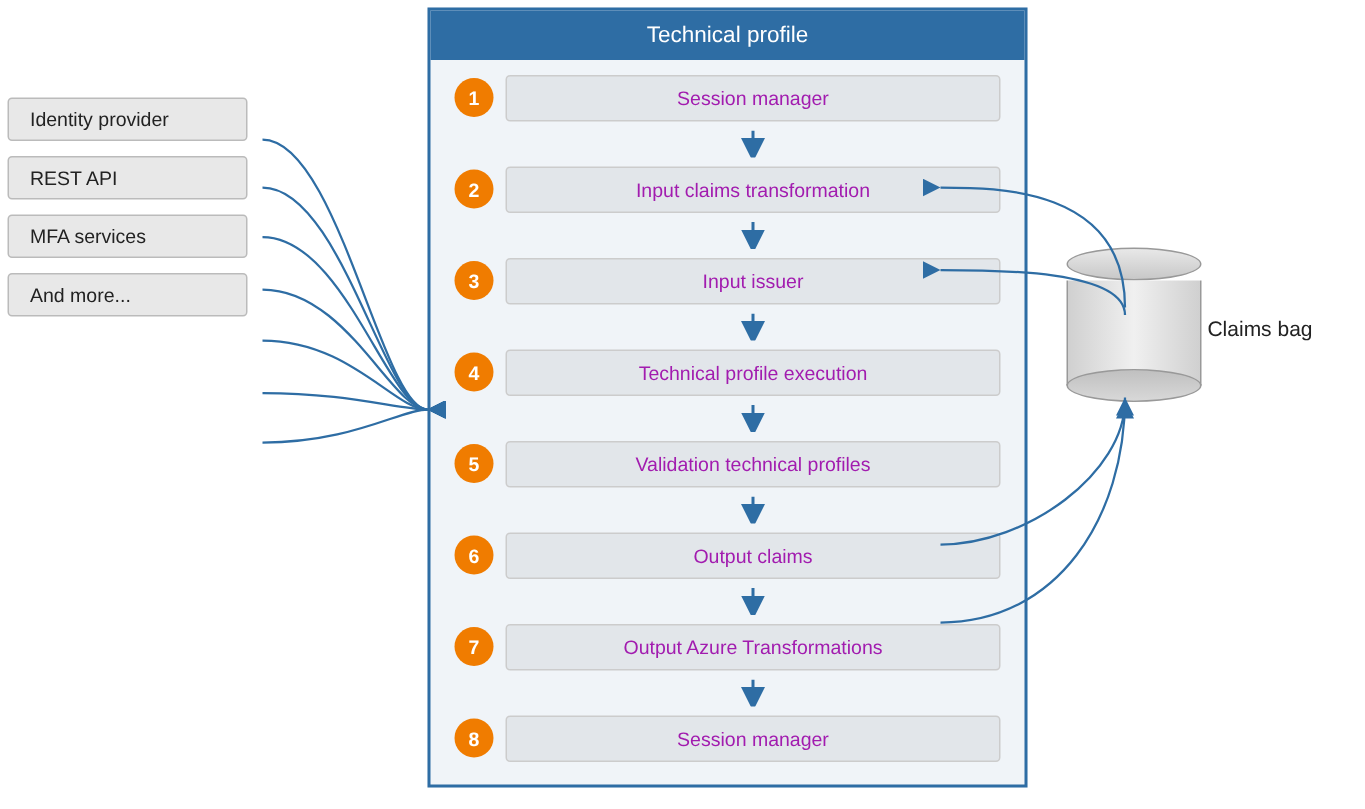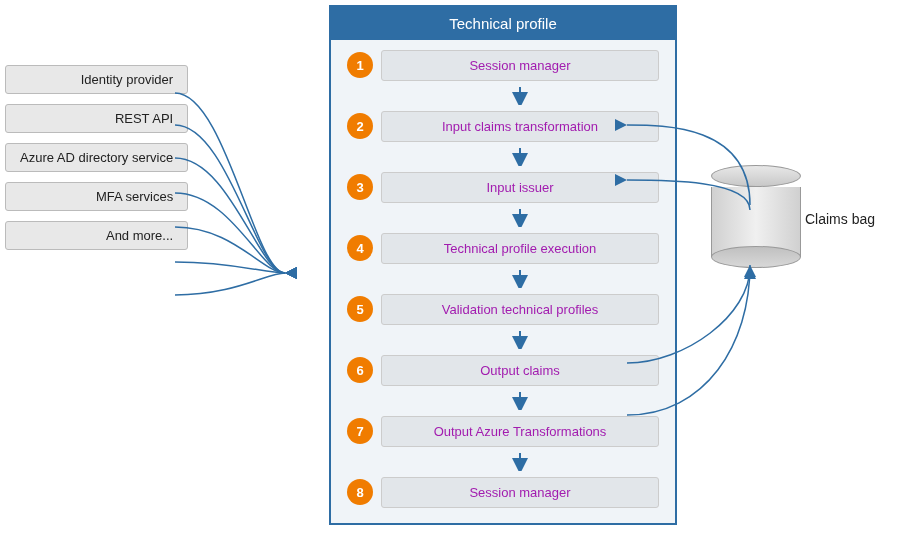--- a/index.html
+++ b/index.html
@@ -26,34 +26,33 @@
       display: flex;
       flex-direction: column;
       gap: 10px;
     }
     .left-box {
       background: #e8e8e8;
       border: 1px solid #bbb;
       border-radius: 3px;
       padding: 6px 14px;
       font-size: 13px;
-      text-align: right;
+      text-align: left;
       min-width: 160px;
       color: #222;
     }
     
     .tp-panel {
       position: absolute;
       left: 280px;
       top: 0;
-      width: 348px;
+      width: 400px;
       bottom: 10px;
       border: 2px solid #2e6da4;
       background: #f0f4f8;
-      margin-left: 44px;
     }
     .tp-header {
       background: #2e6da4;
       color: white;
       text-align: center;
       padding: 8px;
       font-size: 15px;
       font-weight: 500;
     }
     .tp-content {
@@ -153,21 +152,20 @@
     }
   </style>
 </head>
 <body>
 
 <div class="diagram">
 
   <div class="left-boxes">
     <div class="left-box">Identity provider</div>
     <div class="left-box">REST API</div>
-    <div class="left-box">Azure AD directory service</div>
     <div class="left-box">MFA services</div>
     <div class="left-box">And more...</div>
   </div>
 
   <div class="tp-panel">
     <div class="tp-header">Technical profile</div>
     <div class="tp-content">
 
       <div class="tp-row">
         <div class="step-badge">1</div>

